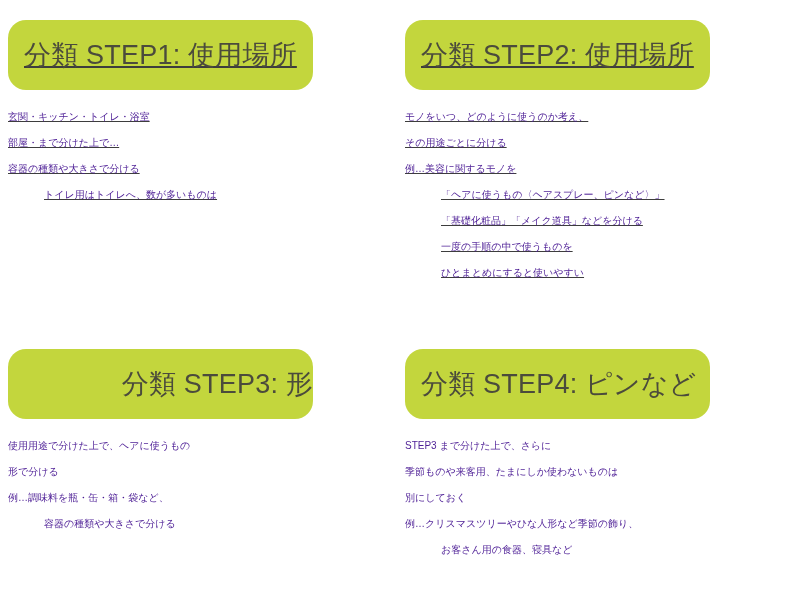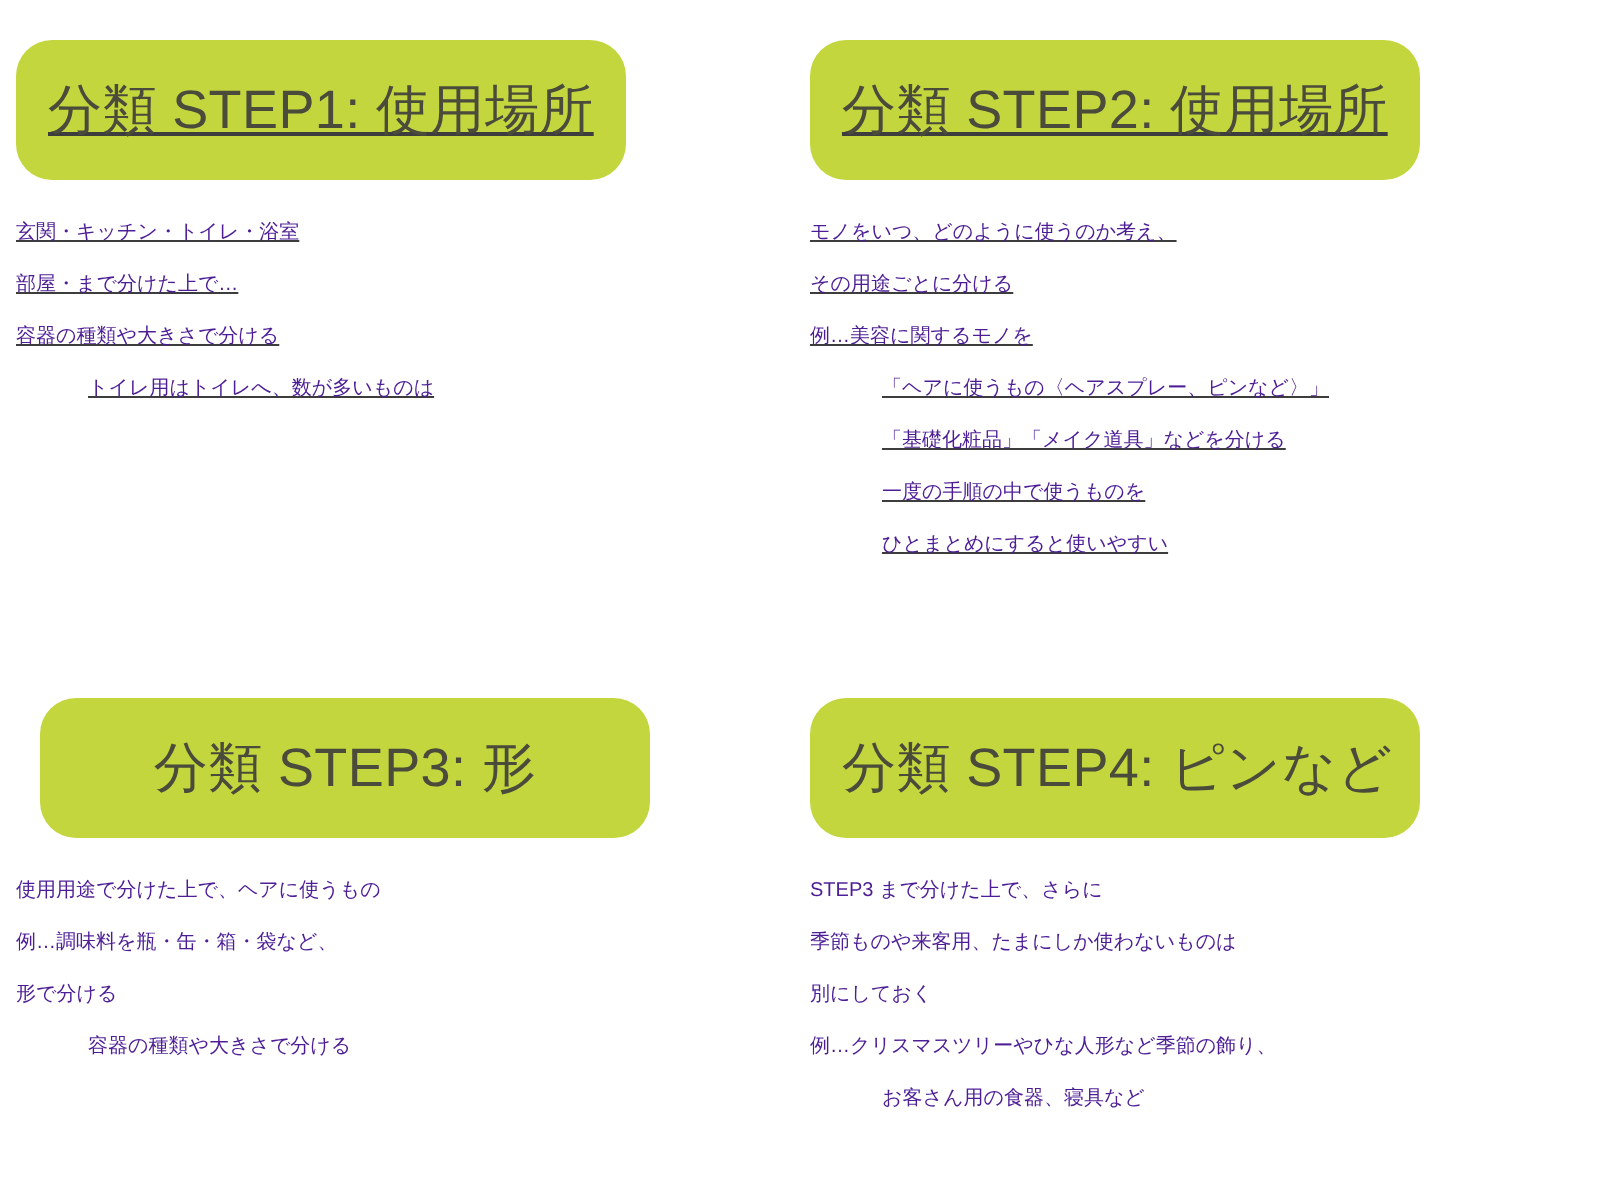--- a/index.html
+++ b/index.html
@@ -36,21 +36,21 @@
   .pill {
     width: 305px;
     height: 70px;
     border-radius: 18px;
     background: #c3d63d;
     display: flex;
     align-items: center;
     box-sizing: border-box;
   }
   .pill.align-left   { justify-content: flex-start; padding-left: 16px; }
-  .pill.align-center { justify-content: center; margin-left: 12px; }
+  .pill.align-center { justify-content: flex-end; }
 
   .pill-title {
     font-size: 27px;
     line-height: 1;
     color: #4b4b3c;
     letter-spacing: 0.2px;
     white-space: nowrap;
     font-weight: 400;
   }
 
@@ -99,22 +99,22 @@
       <span class="body-line indent-1">ひとまとめにすると使いやすい</span>
     </div>
   </div>
 
   <div class="step-card card-col-left card-row-bottom">
     <div class="pill align-center">
       <span class="pill-title">分類 STEP3: 形</span>
     </div>
     <div class="body-text">
       <span class="body-line">使用用途で分けた上で、ヘアに使うもの</span>
+      <span class="body-line">形で分ける</span>
       <span class="body-line">例…調味料を瓶・缶・箱・袋など、</span>
-      <span class="body-line">形で分ける</span>
       <span class="body-line indent-1">容器の種類や大きさで分ける</span>
     </div>
   </div>
 
   <div class="step-card card-col-right card-row-bottom">
     <div class="pill align-left">
       <span class="pill-title">分類 STEP4: ピンなど</span>
     </div>
     <div class="body-text">
       <span class="body-line">STEP3 まで分けた上で、さらに</span>

